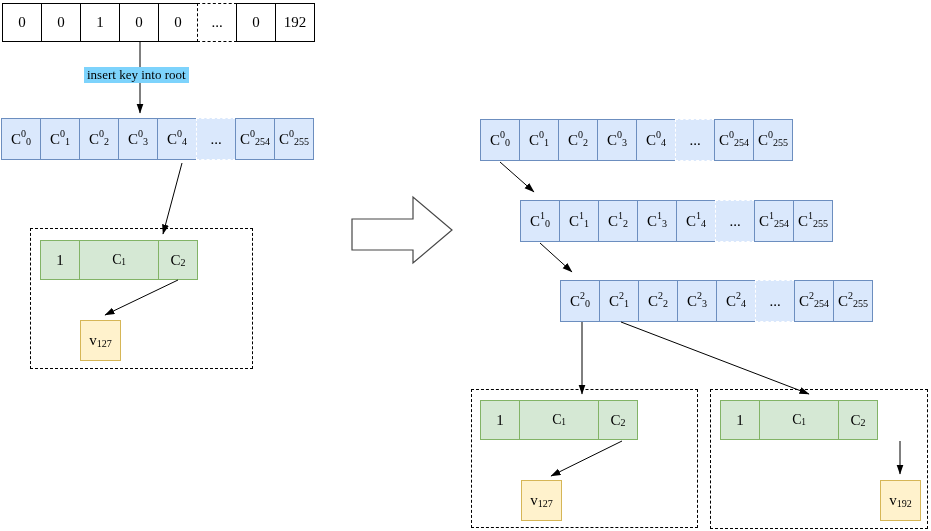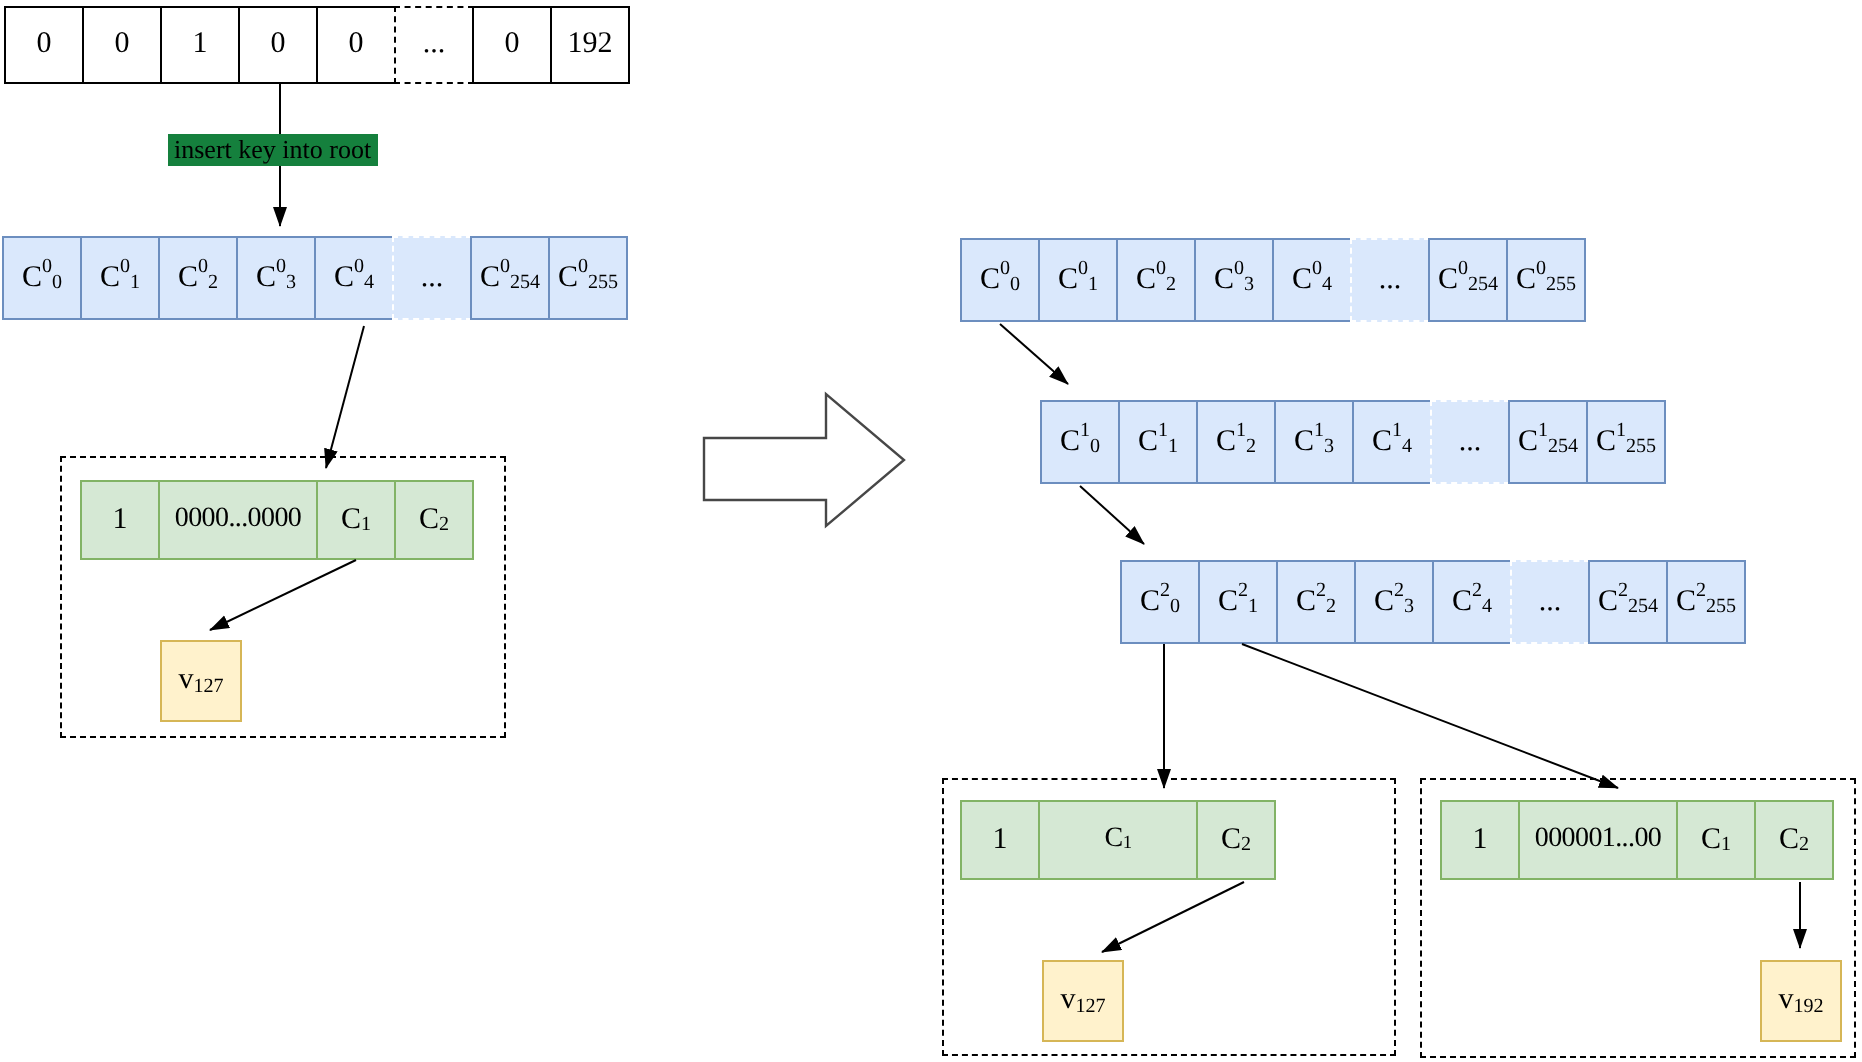--- a/index.html
+++ b/index.html
@@ -18,21 +18,21 @@
   .node .cell.dashed{border:1px dashed #ffffff;}
   
   .leaf .cell{width:40px;height:40px;border-color:#82b366;background:#d5e8d4;}
   .leaf .cell:nth-child(2){width:80px;font-size:14px;letter-spacing:-0.3px;}
   .sup{font-size:0.67em;position:relative;top:-0.45em;}
   .sub{font-size:0.67em;position:relative;top:0.3em;}
   .dashed-box{position:absolute;border:1px dashed #000;box-sizing:border-box;z-index:0;}
   .value-box{position:absolute;width:41px;height:41px;background:#fff2cc;border:1px solid #d6b656;
              box-sizing:border-box;display:flex;align-items:center;justify-content:center;
              font-size:15px;z-index:1;}
-  .insert-label{position:absolute;left:84px;top:67px;background:#15803d;font-size:13px;
+  .insert-label{position:absolute;left:84px;top:67px;background:#7dd3fc;font-size:13px;
                 padding:0 3px;z-index:3;white-space:nowrap;}
   
   .pos-key{left:2px;top:3px;}
   .pos-broot{left:1px;top:118px;}
   .pos-bbox{left:30px;top:228px;width:223px;height:141px;}
   .pos-bleaf{left:40px;top:240px;}
   .pos-bval{left:80px;top:320px;}
   .pos-r0{left:480px;top:119px;}
   .pos-r1{left:520px;top:200px;}
   .pos-r2{left:560px;top:280px;}
@@ -85,21 +85,20 @@
       <div class="cell">C<span class="sup">0</span><span class="sub">2</span></div>
       <div class="cell">C<span class="sup">0</span><span class="sub">3</span></div>
       <div class="cell">C<span class="sup">0</span><span class="sub">4</span></div>
       <div class="cell dashed">...</div>
       <div class="cell">C<span class="sup">0</span><span class="sub">254</span></div>
       <div class="cell">C<span class="sup">0</span><span class="sub">255</span></div>
     </div>
   <div class="dashed-box pos-bbox"></div>
   <div class="arr leaf pos-bleaf">
       <div class="cell">1</div>
-      <div class="cell">0000...0000</div>
       <div class="cell">C<span class="sub">1</span></div>
       <div class="cell">C<span class="sub">2</span></div>
     </div>
   <div class="value-box pos-bval">v<span class="sub">127</span></div>
 
   <div class="arr node pos-r0">
       <div class="cell">C<span class="sup">0</span><span class="sub">0</span></div>
       <div class="cell">C<span class="sup">0</span><span class="sub">1</span></div>
       <div class="cell">C<span class="sup">0</span><span class="sub">2</span></div>
       <div class="cell">C<span class="sup">0</span><span class="sub">3</span></div>
@@ -133,19 +132,18 @@
   <div class="arr leaf pos-aleaf">
       <div class="cell">1</div>
       <div class="cell">C<span class="sub">1</span></div>
       <div class="cell">C<span class="sub">2</span></div>
     </div>
   <div class="value-box pos-aval">v<span class="sub">127</span></div>
 
   <div class="dashed-box pos-b2box"></div>
   <div class="arr leaf pos-b2leaf">
       <div class="cell">1</div>
-      <div class="cell">000001...00</div>
       <div class="cell">C<span class="sub">1</span></div>
       <div class="cell">C<span class="sub">2</span></div>
     </div>
   <div class="value-box pos-b2val">v<span class="sub">192</span></div>
 
 </div>
 
 </body></html>

